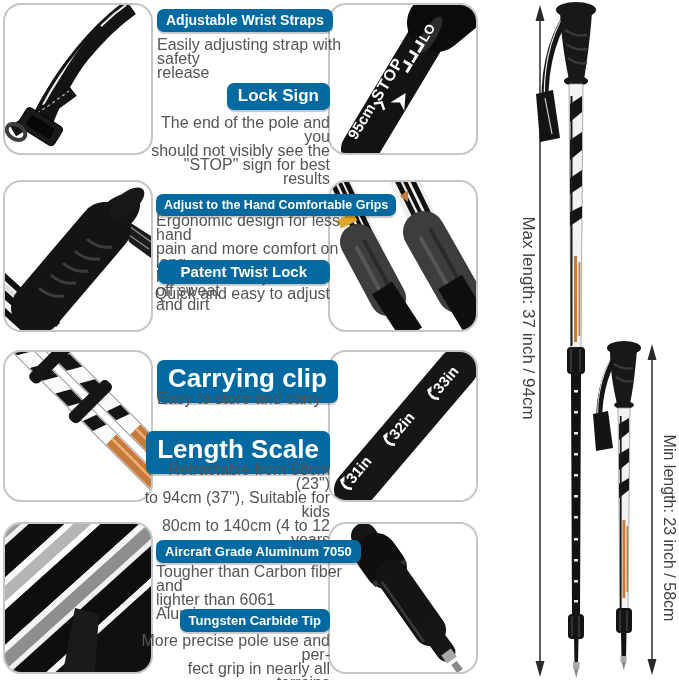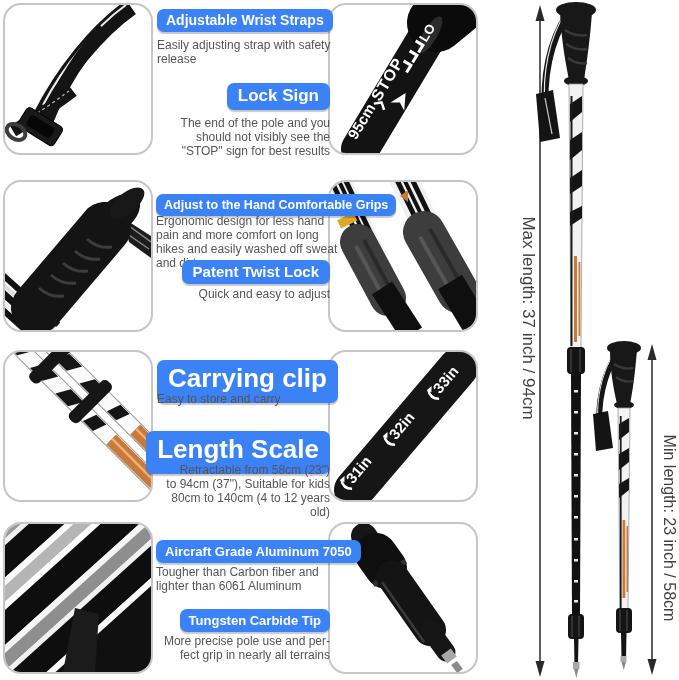--- a/index.html
+++ b/index.html
@@ -6,31 +6,31 @@
   #canvas {
     position:relative; width:679px; height:680px; background:#ffffff;
     font-family:"Liberation Sans", sans-serif; overflow:hidden;
   }
   .panel {
     position:absolute; width:150px; height:152px; box-sizing:border-box;
     background:#fff; border:2px solid #c6c6c6; border-radius:18px; overflow:hidden;
   }
   .panel svg { display:block; width:146px; height:148px; }
   .badge {
-    position:absolute; background:#3b82f6; color:#fff; font-weight:bold;
+    position:absolute; background:#0369a1; color:#fff; font-weight:bold;
     border-radius:7px; white-space:nowrap; box-shadow:0 1.5px 1px rgba(0,0,0,.22);
   }
   .b14 { font-size:14px; padding:3px 9px 4px; }
   .b17 { font-size:17px; padding:3px 11px 4px; }
   .b12 { font-size:12.5px; padding:4px 8px; }
-  .b15 { font-size:15px; padding:3px 11px 4px; }
+  .b15 { font-size:15px; padding:3px 23px 4px; }
   .b19 { font-size:26px; padding:3px 11px 9px; }
   .b13 { font-size:13px; padding:4px 9px; }
   .ftext {
-    position:absolute; color:#555; font-size:12px; line-height:14px;
+    position:absolute; color:#555; font-size:16px; line-height:14px;
     white-space:pre-line;
   }
   .tr { text-align:right; }
   .poletext { fill:#ffffff; font-weight:bold; font-family:"Liberation Sans",sans-serif; }
   .meastext { fill:#3f3f3f; font-family:"Liberation Sans",sans-serif; }
 </style>
 </head>
 <body>
 
 <div id="canvas">

